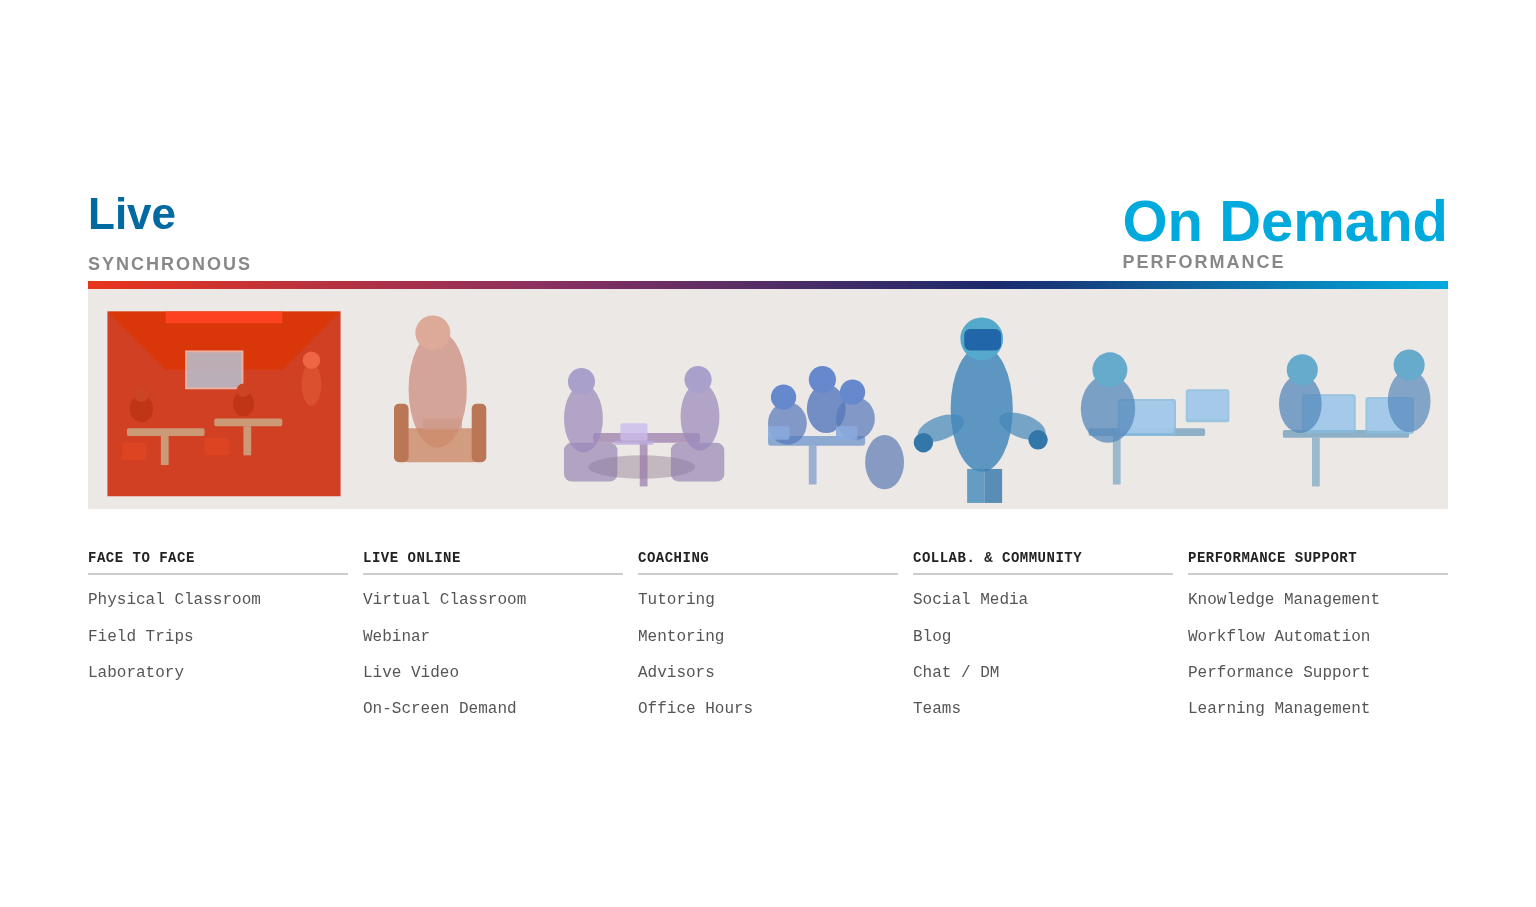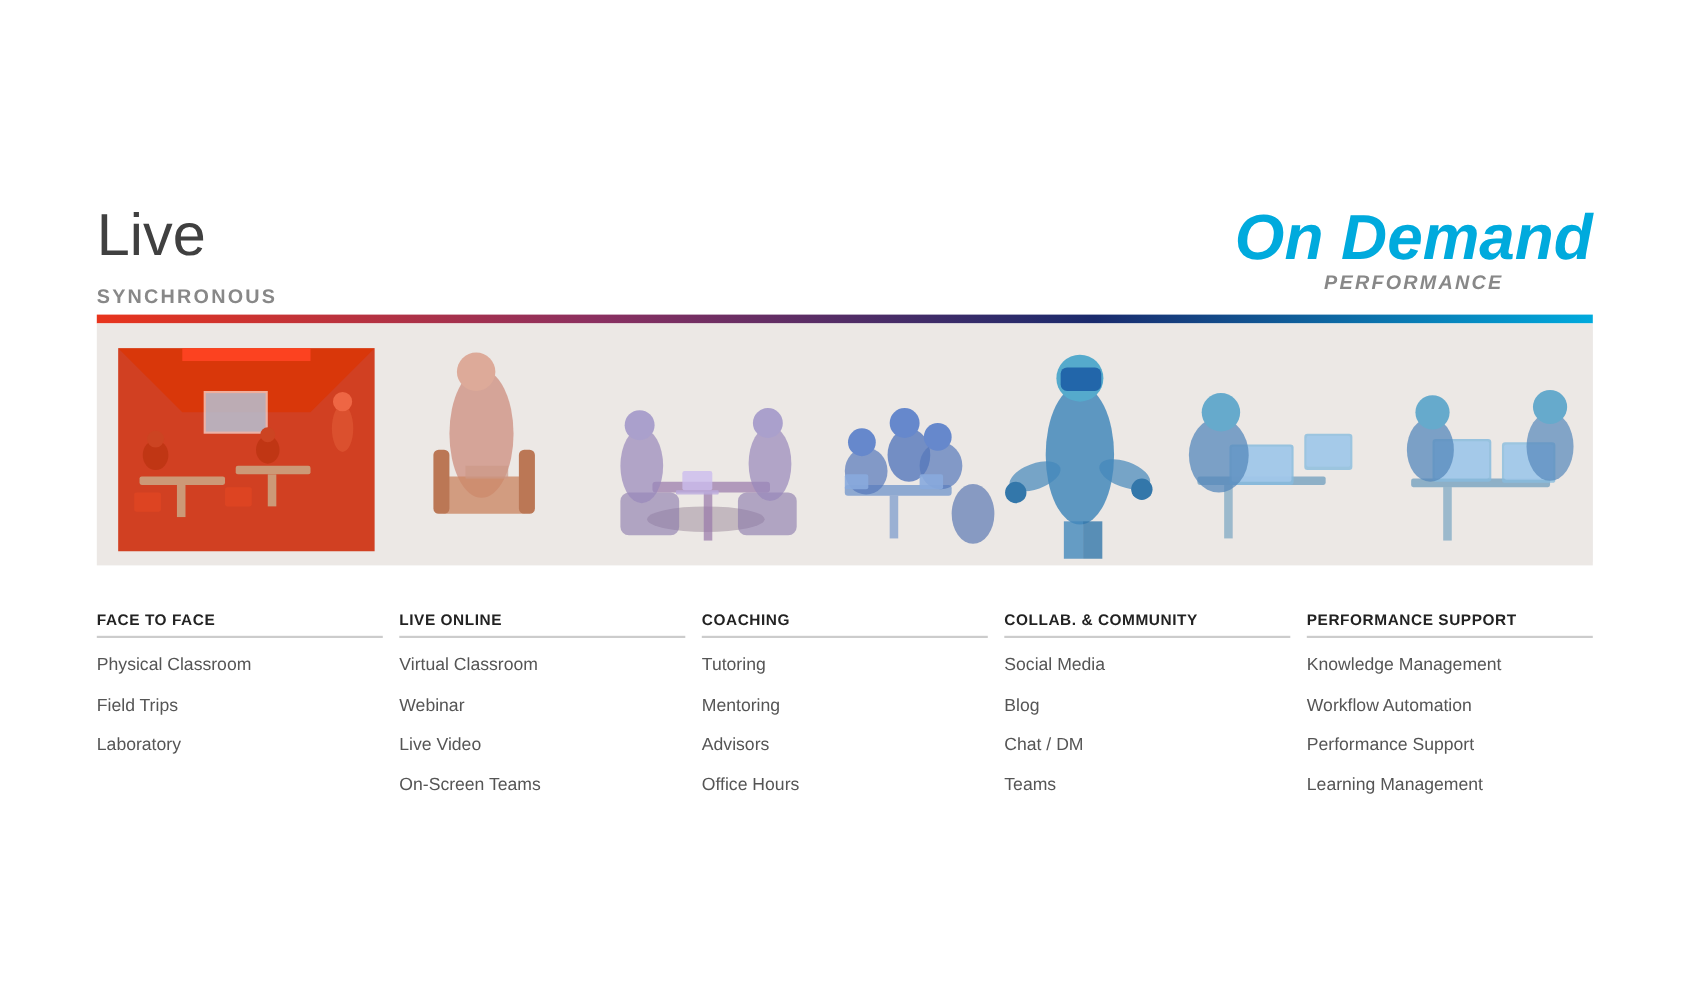--- a/index.html
+++ b/index.html
@@ -17,35 +17,34 @@
       width: 1400px;
       padding: 40px 20px 20px 20px;
     }
     .header-row {
       display: flex;
       justify-content: space-between;
       align-items: flex-start;
       margin-bottom: 6px;
     }
     .live-section h1 {
-      font-size: 54px;
-      font-weight: normal;
-      color: #404040;
+      font-size: 44px;
+      font-weight: bold;
+      color: #0369a1;
       line-height: 1;
     }
     .live-section p {
       font-size: 18px;
       color: #888;
       font-weight: bold;
       letter-spacing: 2px;
       margin-top: 18px;
     }
     .demand-section {
-      text-align: center;
-      font-style: italic;
+      text-align: left;
     }
     .demand-section h1 {
       font-size: 58px;
       font-weight: bold;
       color: #00aadd;
       line-height: 1;
     }
     .demand-section p {
       font-size: 18px;
       color: #888;
@@ -67,20 +66,21 @@
       overflow: hidden;
       position: relative;
       margin-bottom: 30px;
     }
 
     
     .columns-row {
       display: flex;
       gap: 0;
       padding-top: 10px;
+      font-family: Liberation Mono, monospace;
     }
     .column {
       flex: 1;
       padding-right: 15px;
     }
     .column:last-child { padding-right: 0; }
     .col-header {
       font-size: 14px;
       font-weight: bold;
       color: #222;
@@ -235,21 +235,21 @@
         <div class="col-header">FACE TO FACE</div>
         <div class="col-item">Physical Classroom</div>
         <div class="col-item">Field Trips</div>
         <div class="col-item">Laboratory</div>
       </div>
       <div class="column">
         <div class="col-header">LIVE ONLINE</div>
         <div class="col-item">Virtual Classroom</div>
         <div class="col-item">Webinar</div>
         <div class="col-item">Live Video</div>
-        <div class="col-item">On-Screen Teams</div>
+        <div class="col-item">On-Screen Demand</div>
       </div>
       <div class="column">
         <div class="col-header">COACHING</div>
         <div class="col-item">Tutoring</div>
         <div class="col-item">Mentoring</div>
         <div class="col-item">Advisors</div>
         <div class="col-item">Office Hours</div>
       </div>
       <div class="column">
         <div class="col-header">COLLAB. &amp; COMMUNITY</div>

